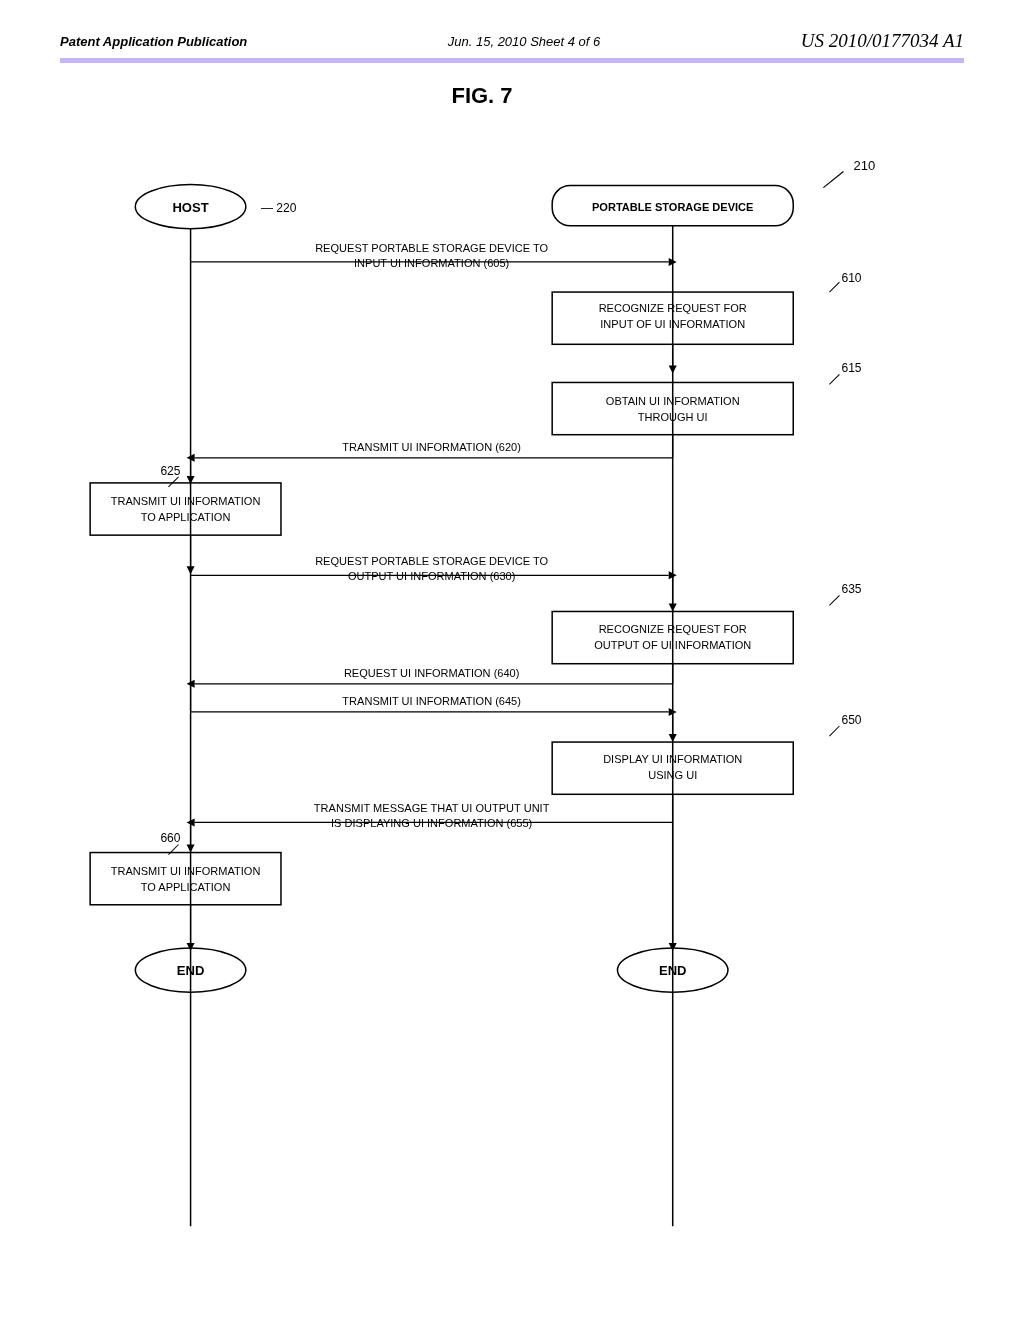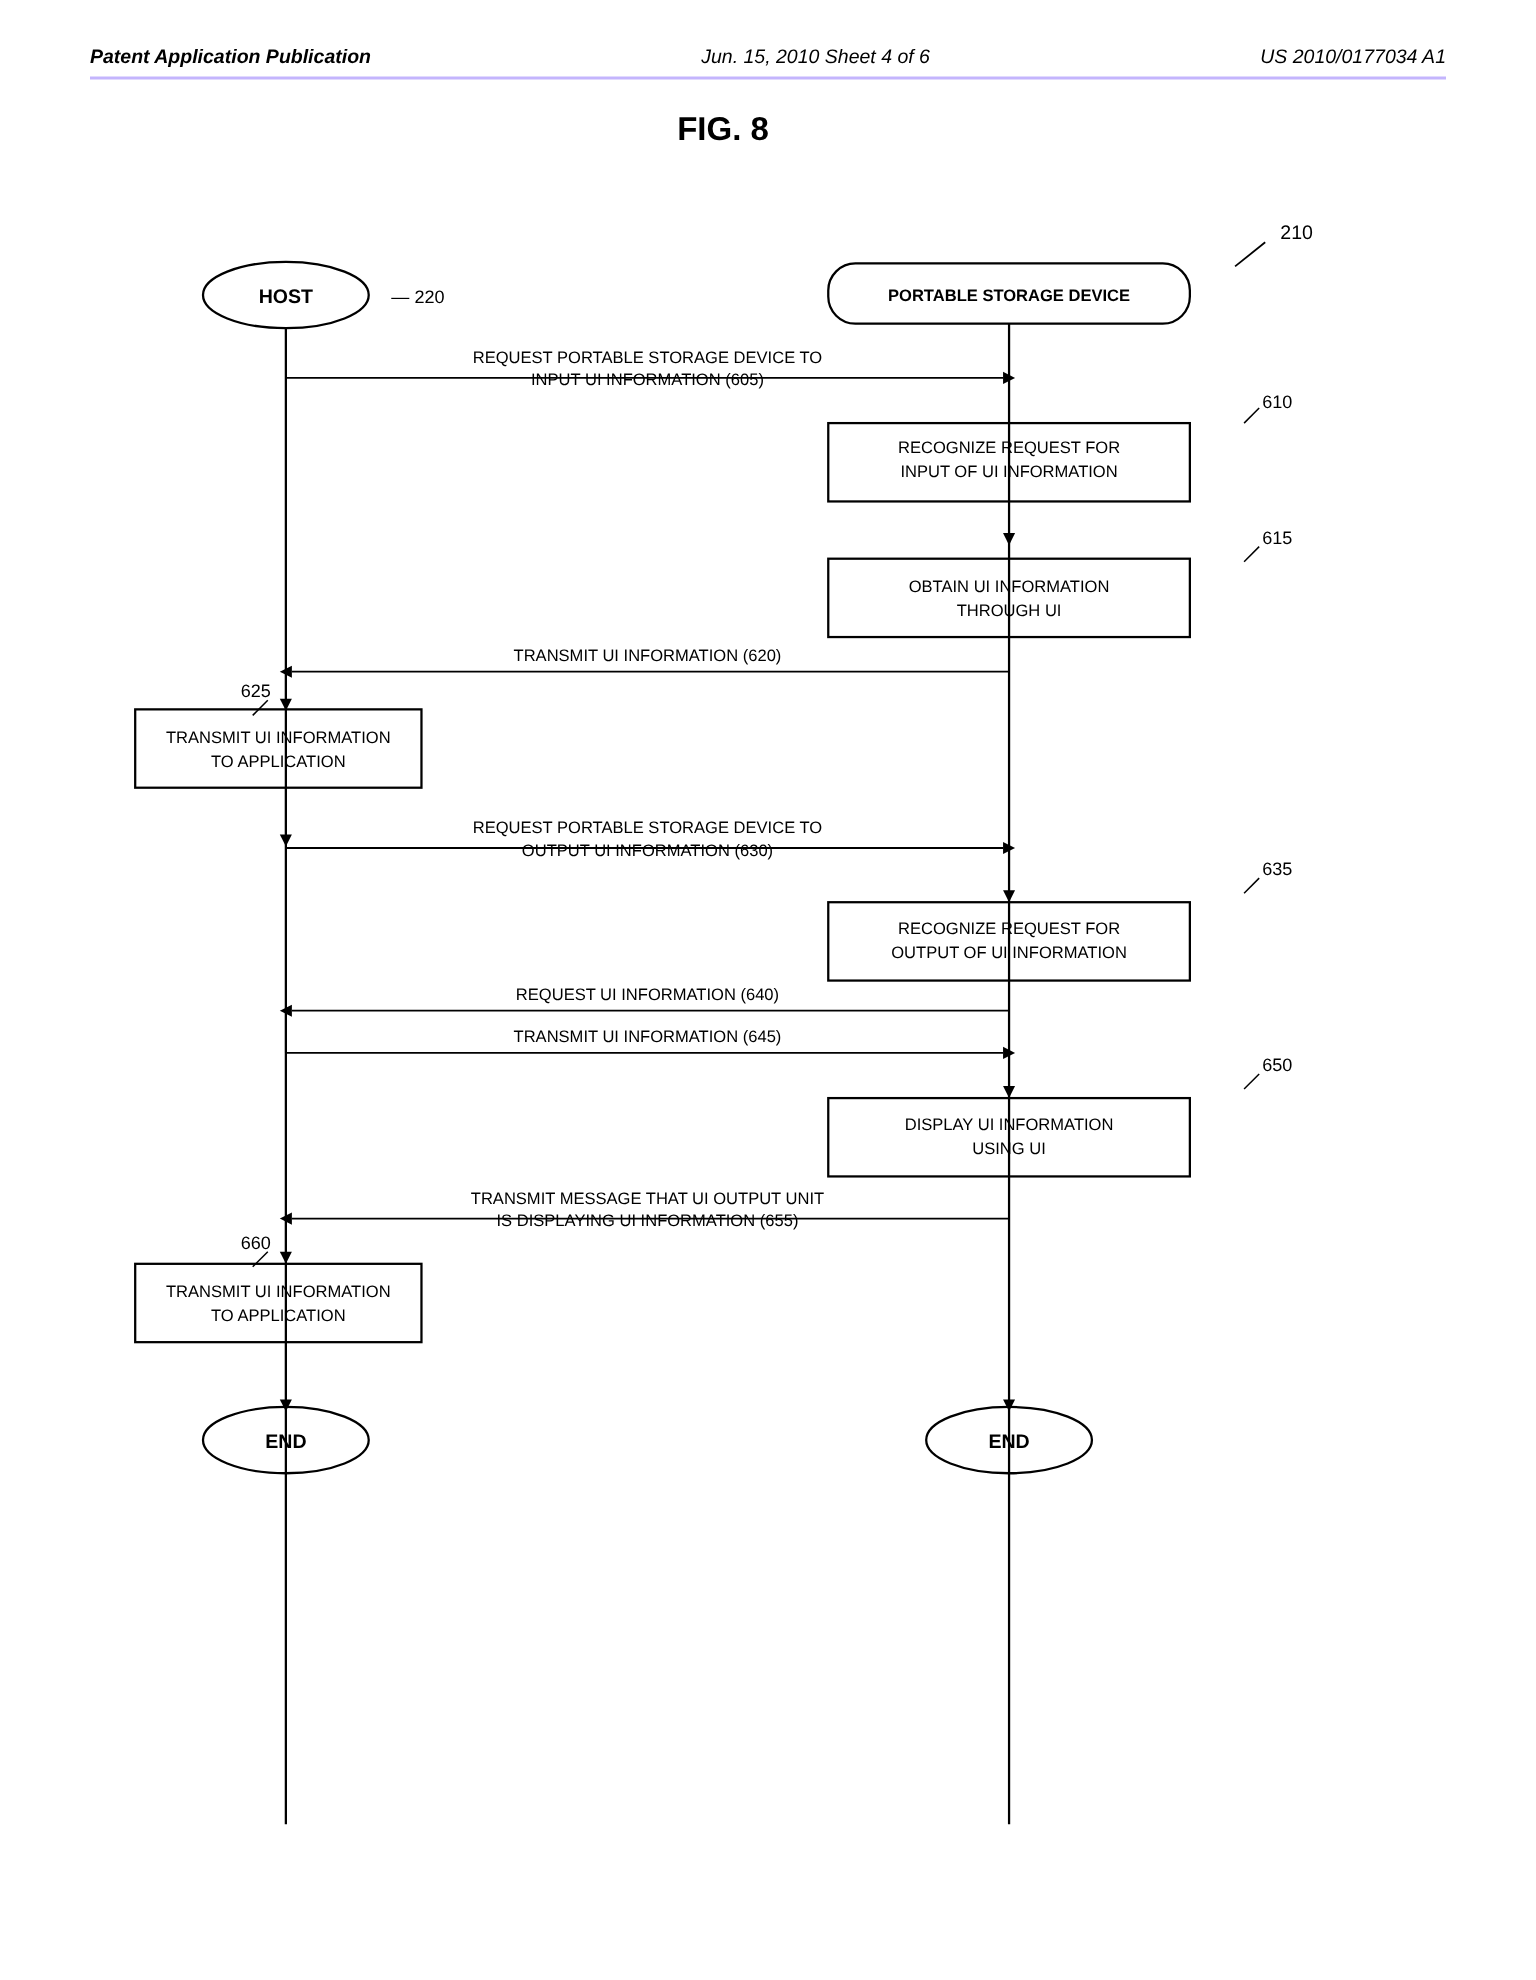--- a/index.html
+++ b/index.html
@@ -19,28 +19,28 @@
       position: relative;
       padding: 30px 60px;
     }
 
     .header {
       display: flex;
       justify-content: space-between;
       align-items: center;
       font-size: 13px;
       font-style: italic;
-      border-bottom: 2px solid #c4b5fd;
+      border-bottom: 5px solid #c4b5fd;
       padding-bottom: 6px;
       margin-bottom: 20px;
     }
 
     .header-left { font-style: italic; font-weight: bold; font-size: 13px; }
     .header-center { font-size: 13px; }
-    .header-right { font-size: 13px; }
+    .header-right { font-size: 19px; font-family: Liberation Serif, serif; }
 
     .diagram-area {
       position: relative;
       width: 100%;
       height: 1200px;
     }
 
     
     .fig-title {
       text-align: center;
@@ -59,21 +59,21 @@
 <body>
 
 <div class="page">
   <div class="header">
     <span class="header-left">Patent Application Publication</span>
     <span class="header-center">Jun. 15, 2010   Sheet 4 of 6</span>
     <span class="header-right">US 2010/0177034 A1</span>
   </div>
 
   <div class="diagram-area">
-    <div class="fig-title">FIG. 8</div>
+    <div class="fig-title">FIG. 7</div>
 
     <svg class="diagram" viewBox="0 0 900 1150">
 
       <text x="790" y="18" font-family="Arial" font-size="13" fill="#000">210</text>
       <line x1="780" y1="20" x2="760" y2="36" stroke="#000" stroke-width="1.2"></line>
 
       <ellipse cx="130" cy="55" rx="55" ry="22" fill="none" stroke="#000" stroke-width="1.5"></ellipse>
       <text x="130" y="60" text-anchor="middle" font-family="Arial" font-size="13" font-weight="bold" fill="#000">HOST</text>
 
       <text x="200" y="60" font-family="Arial" font-size="12" fill="#000">— 220</text>

